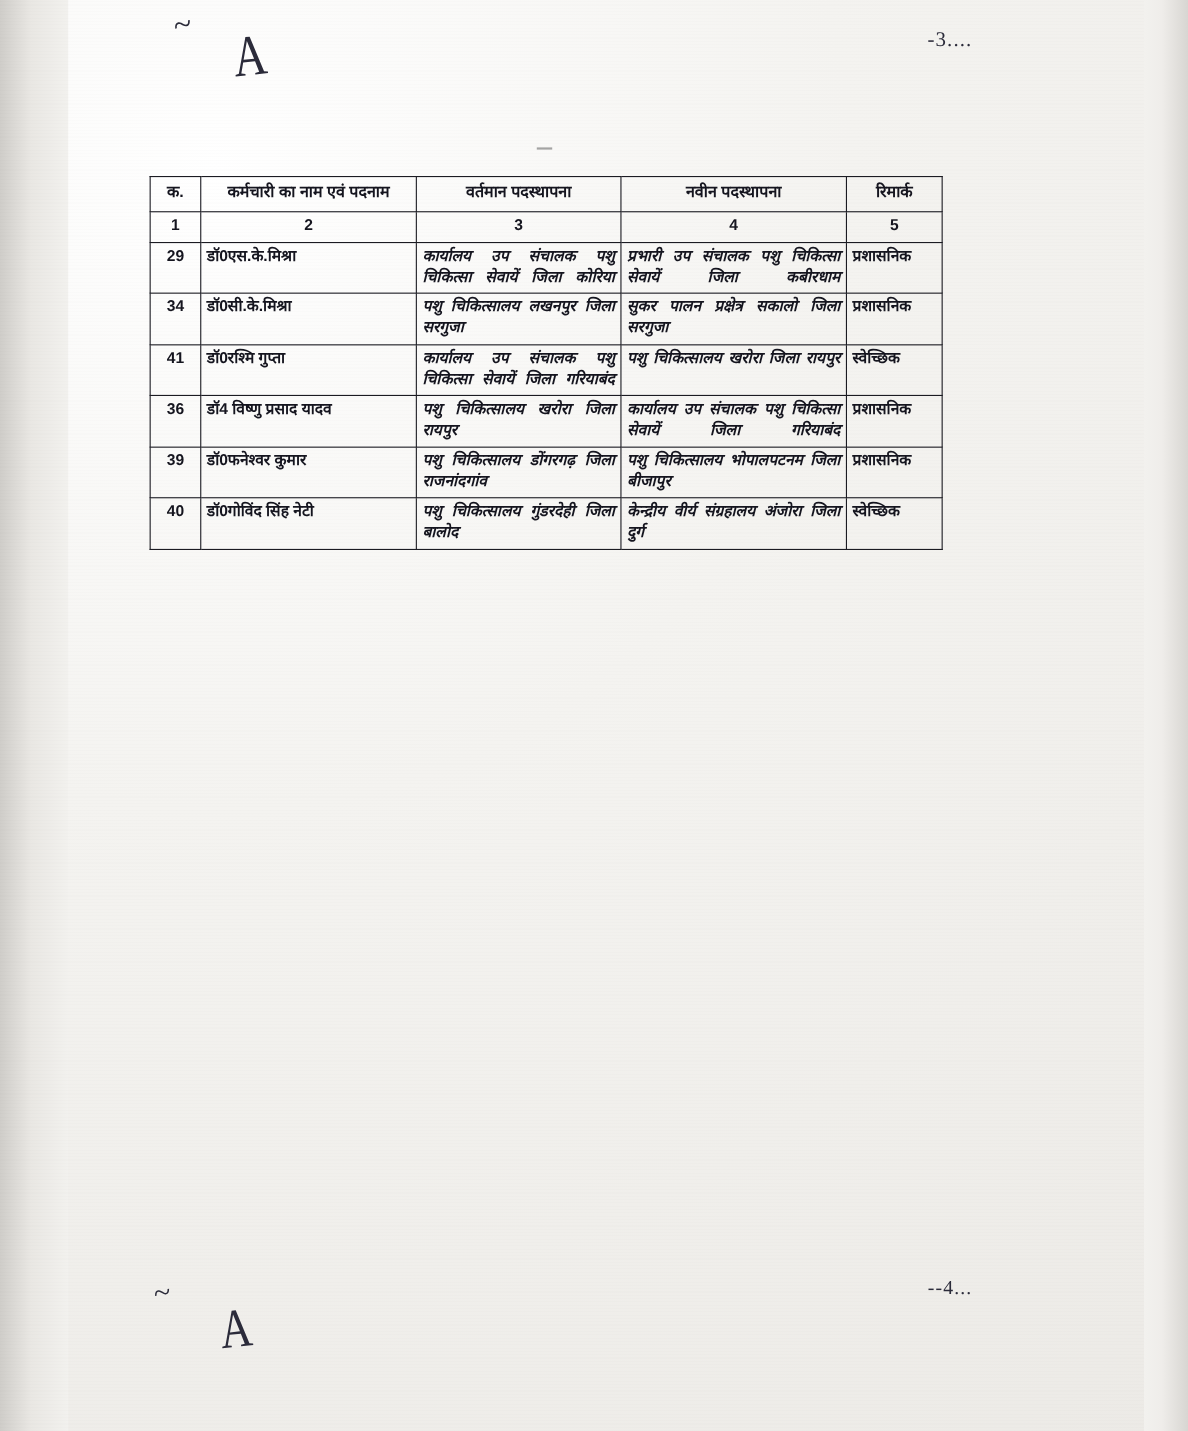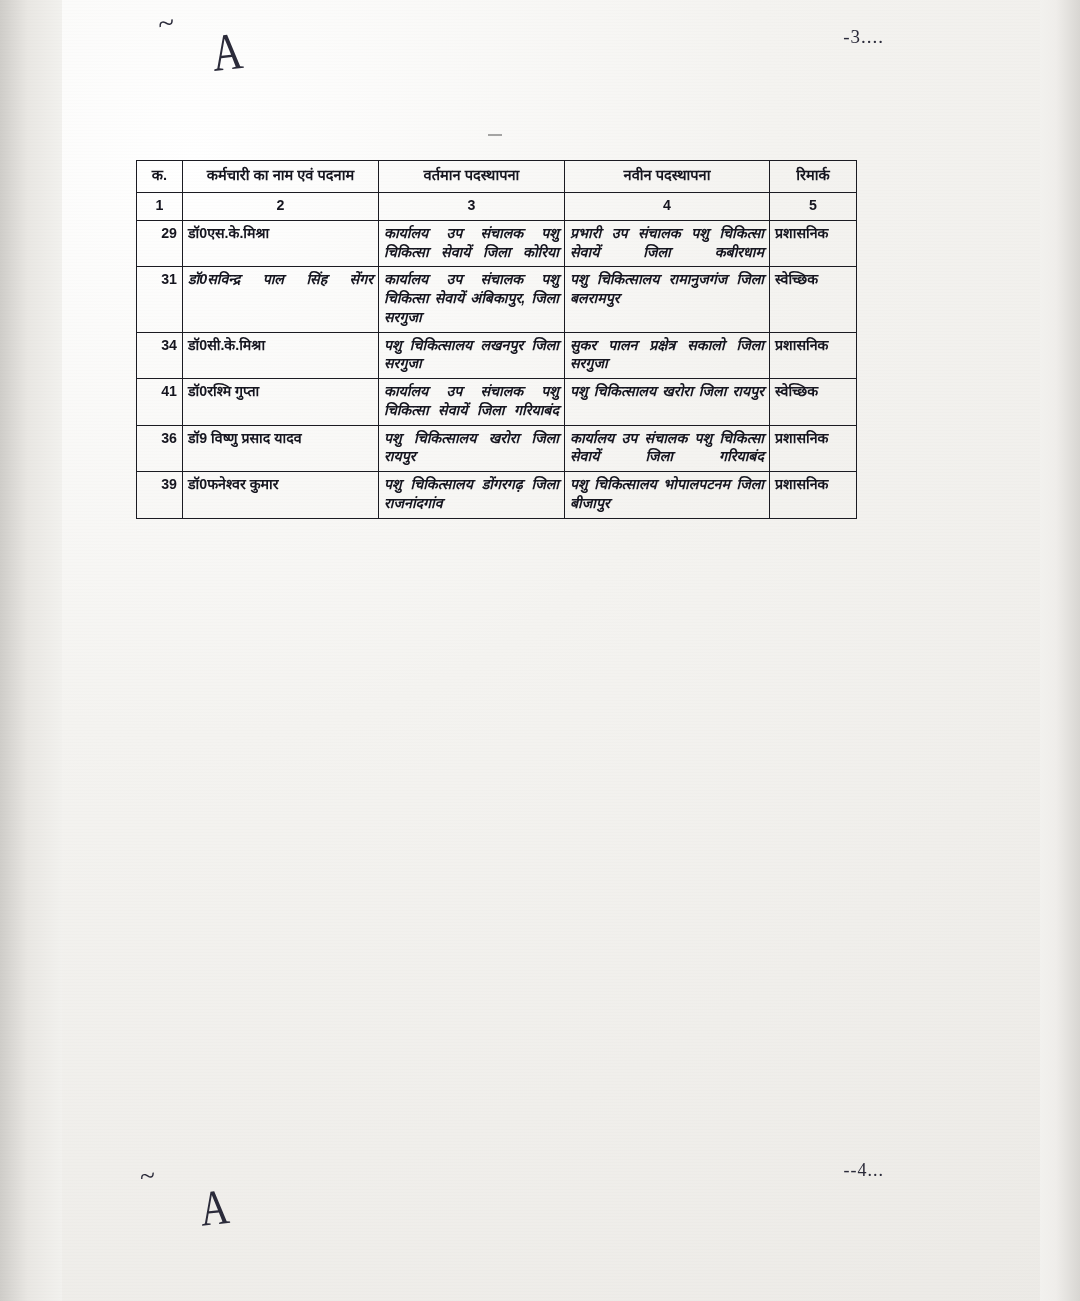--- a/index.html
+++ b/index.html
@@ -117,21 +117,21 @@
     font-weight: 700;
     font-size: 14.6px;
     padding: 5px 4px 7px 4px;
   }
   col.c-sn   { width: 46px; }
   col.c-name { width: 196px; }
   col.c-cur  { width: 186px; }
   col.c-new  { width: 205px; }
   col.c-rem  { width: 87px; }
 
-  td.sn  { text-align: right; font-weight: 700; }
+  td.sn  { text-align: center; font-weight: 700; }
   td.num { text-align: center; font-weight: 700; }
   td.justify {
     text-align: justify;
     text-align-last: justify;
     font-style: italic;
   }
   td.rem { white-space: nowrap; }
 
   .num-row td { padding-top: 2px; padding-bottom: 3px; font-size: 14px; }
 
@@ -182,54 +182,54 @@
     </thead>
     <tbody>
       <tr>
         <td class="sn">29</td>
         <td>डॉ0एस.के.मिश्रा</td>
         <td class="justify">कार्यालय उप संचालक पशु चिकित्सा सेवायें जिला कोरिया</td>
         <td class="justify">प्रभारी उप संचालक पशु चिकित्सा सेवायें जिला कबीरधाम</td>
         <td class="rem">प्रशासनिक</td>
       </tr>
       <tr>
-        <td class="sn">31</td>
-        <td class="justify">डॉ0सविन्द्र पाल सिंह सेंगर</td>
-        <td class="justify">कार्यालय उप संचालक पशु चिकित्सा सेवायें अंबिकापुर, जिला सरगुजा</td>
-        <td class="justify">पशु चिकित्सालय रामानुजगंज जिला बलरामपुर</td>
-        <td class="rem">स्वेच्छिक</td>
-      </tr>
-      <tr>
         <td class="sn">34</td>
         <td>डॉ0सी.के.मिश्रा</td>
         <td class="justify">पशु चिकित्सालय लखनपुर जिला सरगुजा</td>
         <td class="justify">सुकर पालन प्रक्षेत्र सकालो जिला सरगुजा</td>
         <td class="rem">प्रशासनिक</td>
       </tr>
       <tr>
         <td class="sn">41</td>
         <td>डॉ0रश्मि गुप्ता</td>
         <td class="justify">कार्यालय उप संचालक पशु चिकित्सा सेवायें जिला गरियाबंद</td>
         <td class="justify">पशु चिकित्सालय खरोरा जिला रायपुर</td>
         <td class="rem">स्वेच्छिक</td>
       </tr>
       <tr>
         <td class="sn">36</td>
-        <td>डॉ9 विष्णु प्रसाद यादव</td>
+        <td>डॉ4 विष्णु प्रसाद यादव</td>
         <td class="justify">पशु चिकित्सालय खरोरा जिला रायपुर</td>
         <td class="justify">कार्यालय उप संचालक पशु चिकित्सा सेवायें जिला गरियाबंद</td>
         <td class="rem">प्रशासनिक</td>
       </tr>
       <tr>
         <td class="sn">39</td>
         <td>डॉ0फनेश्वर कुमार</td>
         <td class="justify">पशु चिकित्सालय डोंगरगढ़ जिला राजनांदगांव</td>
         <td class="justify">पशु चिकित्सालय भोपालपटनम जिला बीजापुर</td>
         <td class="rem">प्रशासनिक</td>
       </tr>
+      <tr>
+        <td class="sn">40</td>
+        <td>डॉ0गोविंद सिंह नेटी</td>
+        <td class="justify">पशु चिकित्सालय गुंडरदेही जिला बालोद</td>
+        <td class="justify">केन्द्रीय वीर्य संग्रहालय अंजोरा जिला दुर्ग</td>
+        <td class="rem">स्वेच्छिक</td>
+      </tr>
     </tbody>
   </table>
 
   <div class="mark scribble-bottom">~</div>
   <div class="mark sig-a-bottom">A</div>
   <div class="mark pageno-bottom">--4...</div>
 
   <div class="noise"></div>
 </div>
 

